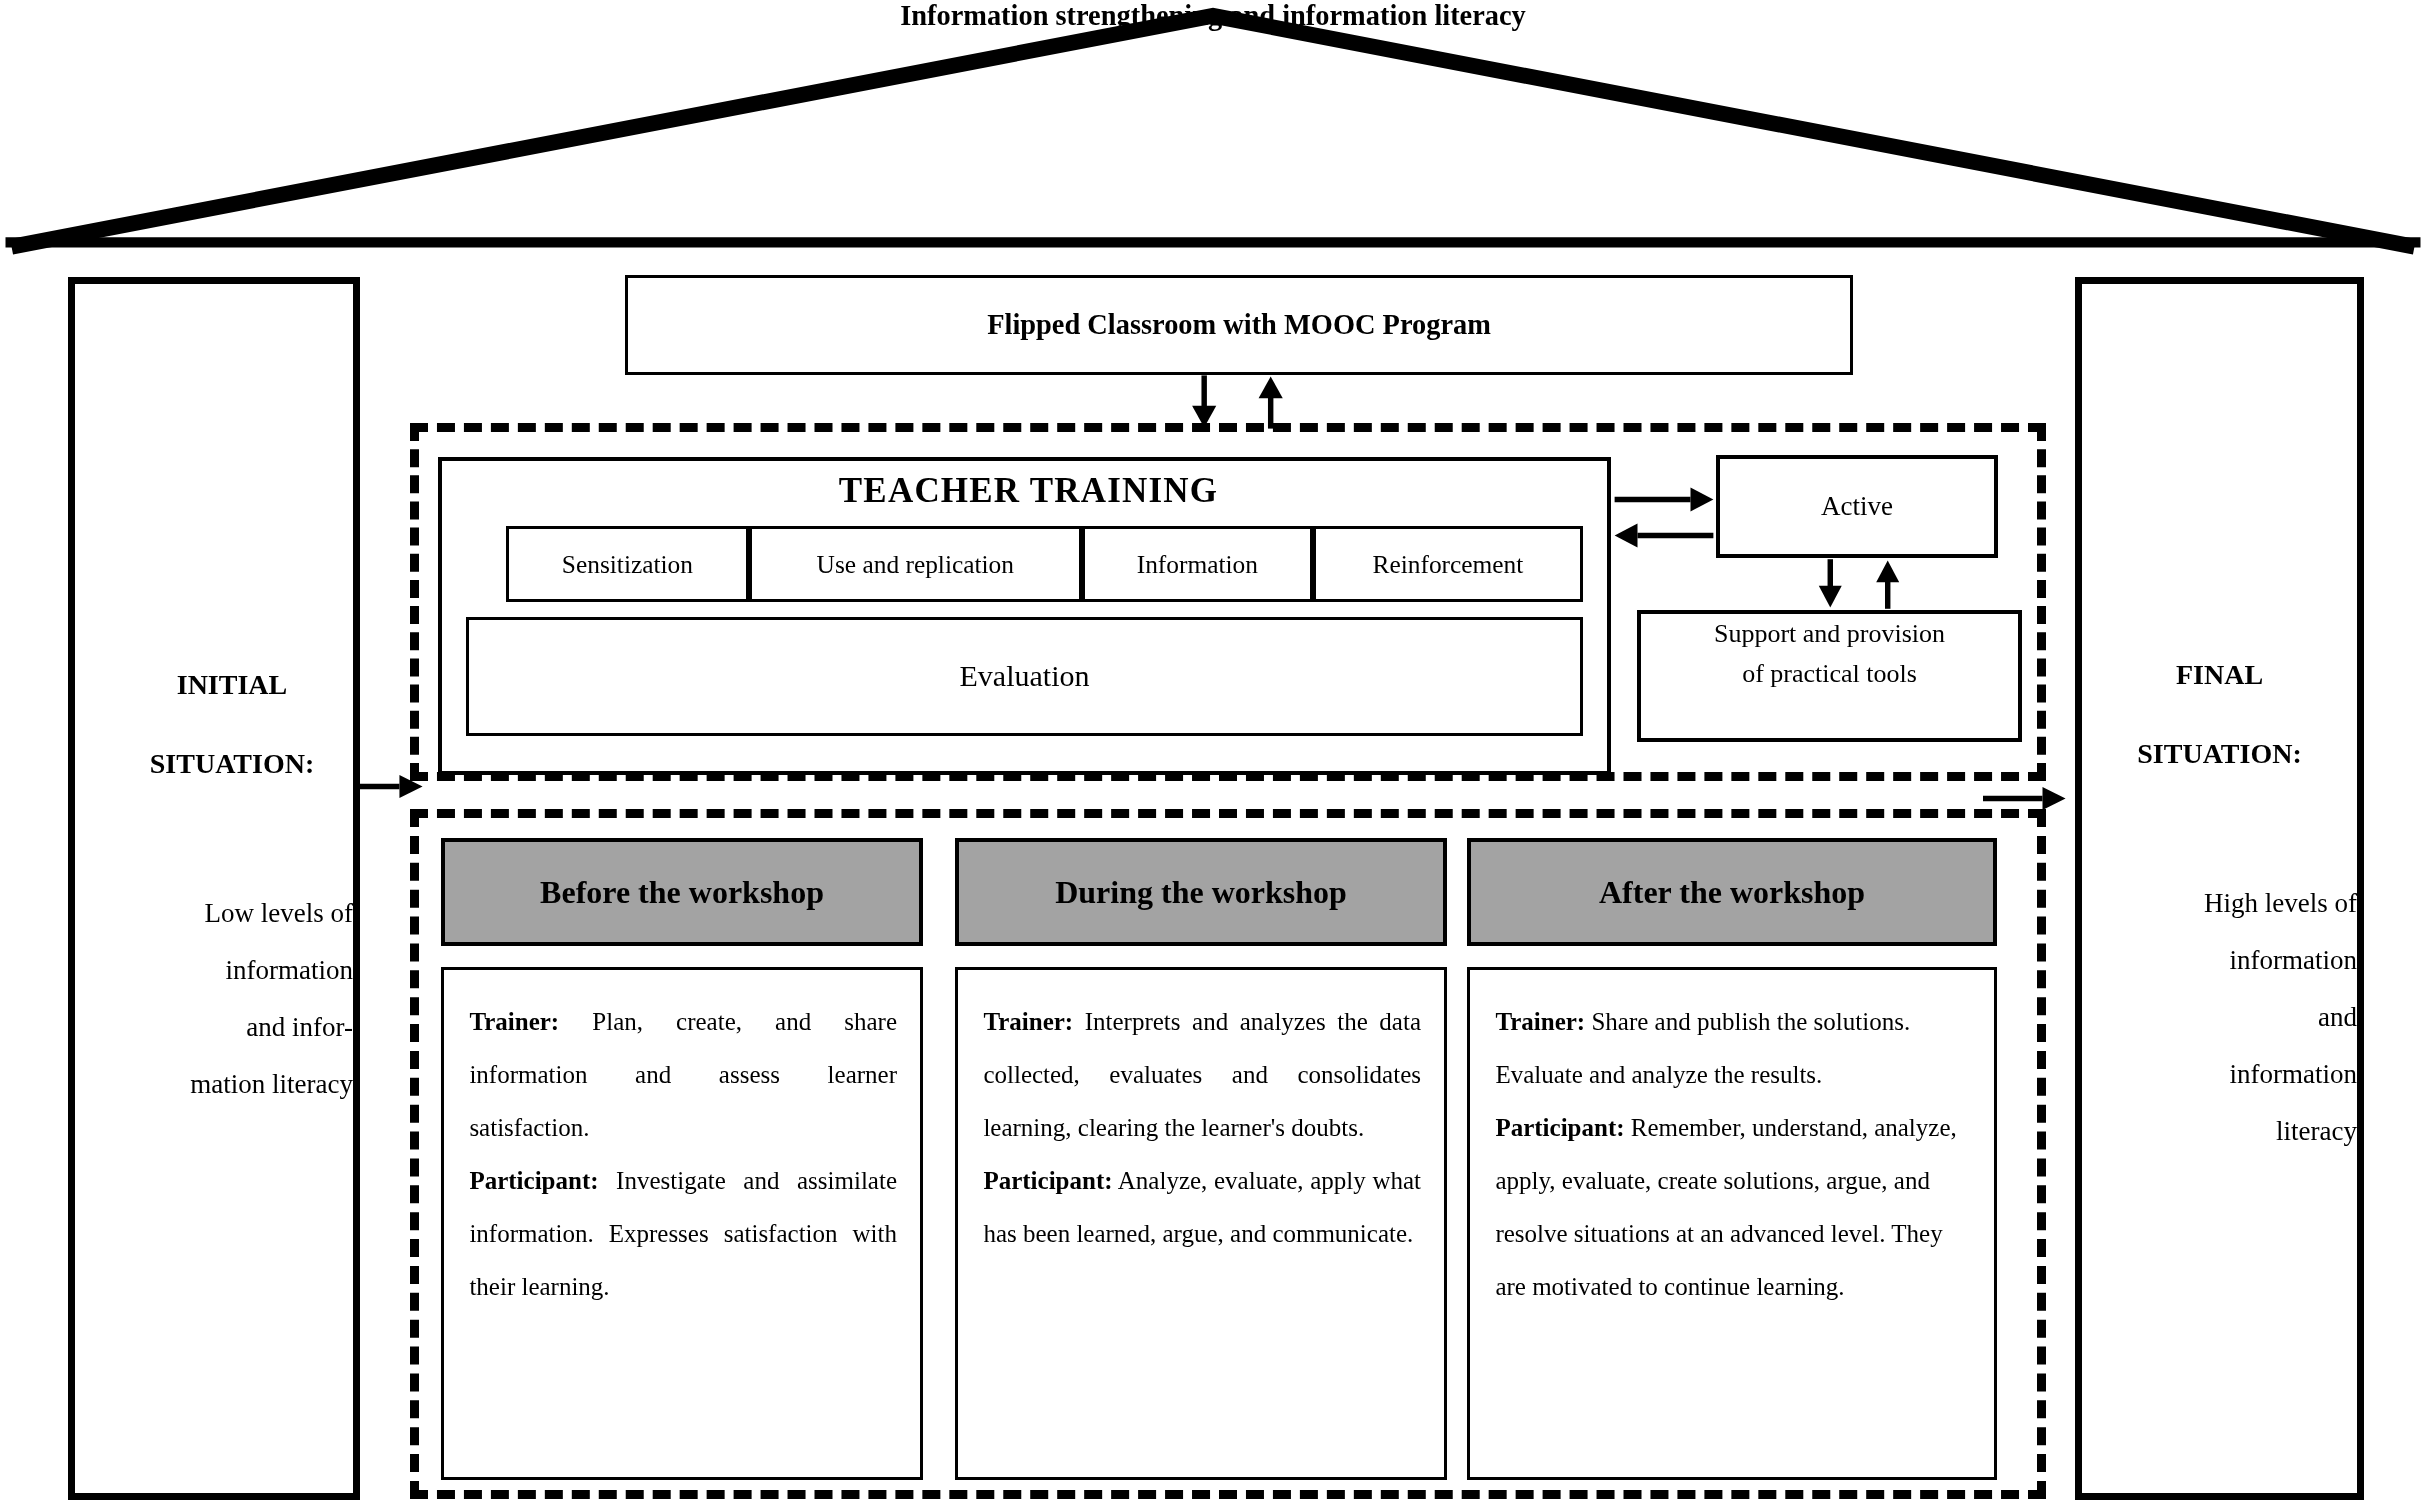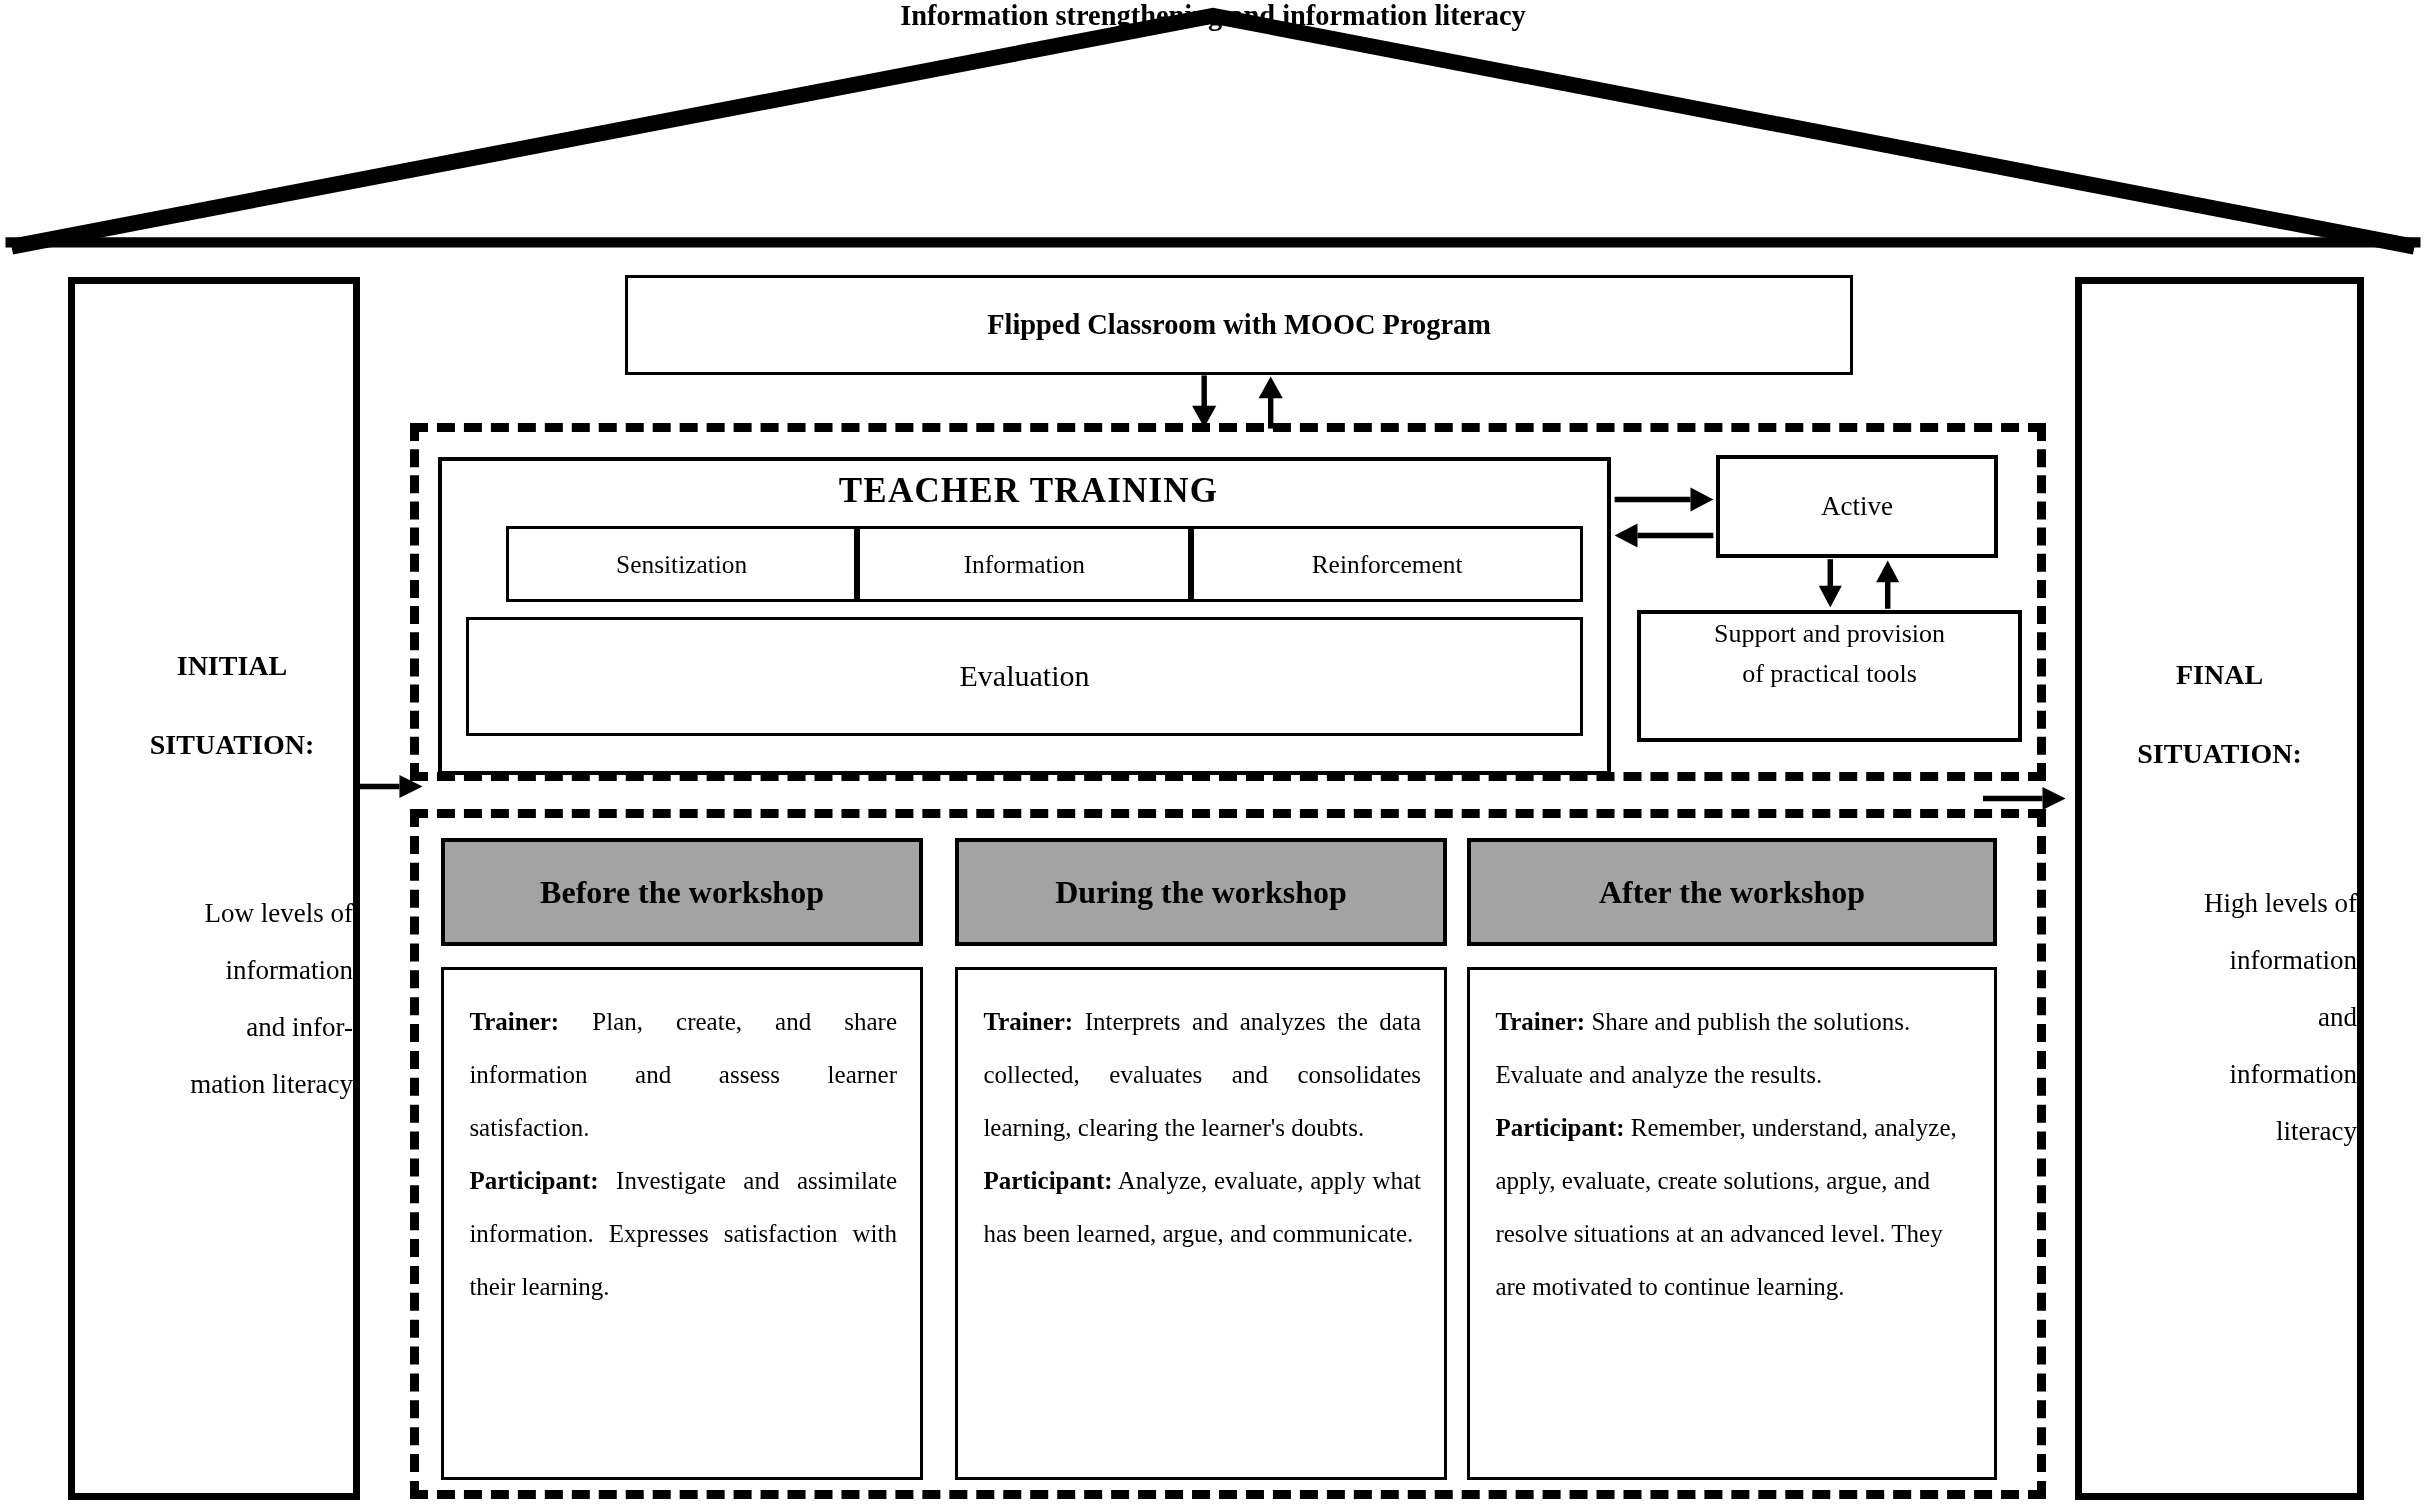--- a/index.html
+++ b/index.html
@@ -74,21 +74,21 @@
   
   .pillar {
     position:absolute; top:277px; height:1223px; border:7.9px solid #000; background:#fff;
   }
   .initial-box { left:68px; width:292px; }
   .final-box { left:2075px; width:289px; }
   .pillar-title {
     position:absolute; left:0; width:100%; text-align:center;
     font-weight:bold; font-size:28px; line-height:79px;
   }
-  .initial-title { top:342px;padding-left:36px; }
+  .initial-title { top:361px;padding-left:36px; }
   .final-title { top:351px; }
   .pillar-body {
     position:absolute; left:0; width:100%; text-align:right;
     font-size:27px; line-height:57px;
   }
   .initial-body { top:601px; }
   .final-body { top:591px; }
 
   
   .wk-header {
@@ -129,20 +129,21 @@
     <line x1="150" y1="90" x2="150" y2="36" stroke="#000" stroke-width="9"></line>
     <polygon points="130,40 170,40 150,4" fill="#000"></polygon>
   </svg>
 
   <div class="dashed-upper"></div>
 
   <div class="tt-box">
     <div class="tt-title">TEACHER TRAINING</div>
     <div class="tt-stages">
       <div class="stage" style="flex:404">Sensitization</div>
+      <div class="stage" style="flex:566">Use and replication</div>
       <div class="stage" style="flex:383">Information</div>
       <div class="stage" style="flex:453">Reinforcement</div>
     </div>
     <div class="tt-eval">Evaluation</div>
   </div>
 
   <svg class="arrow" style="left:1611px; top:478px;" width="106" height="79" viewBox="0 0 176 130">
     <line x1="6" y1="35" x2="132" y2="35" stroke="#000" stroke-width="9"></line>
     <polygon points="132,15 132,55 170,35" fill="#000"></polygon>
     <line x1="170" y1="95" x2="44" y2="95" stroke="#000" stroke-width="9"></line>

